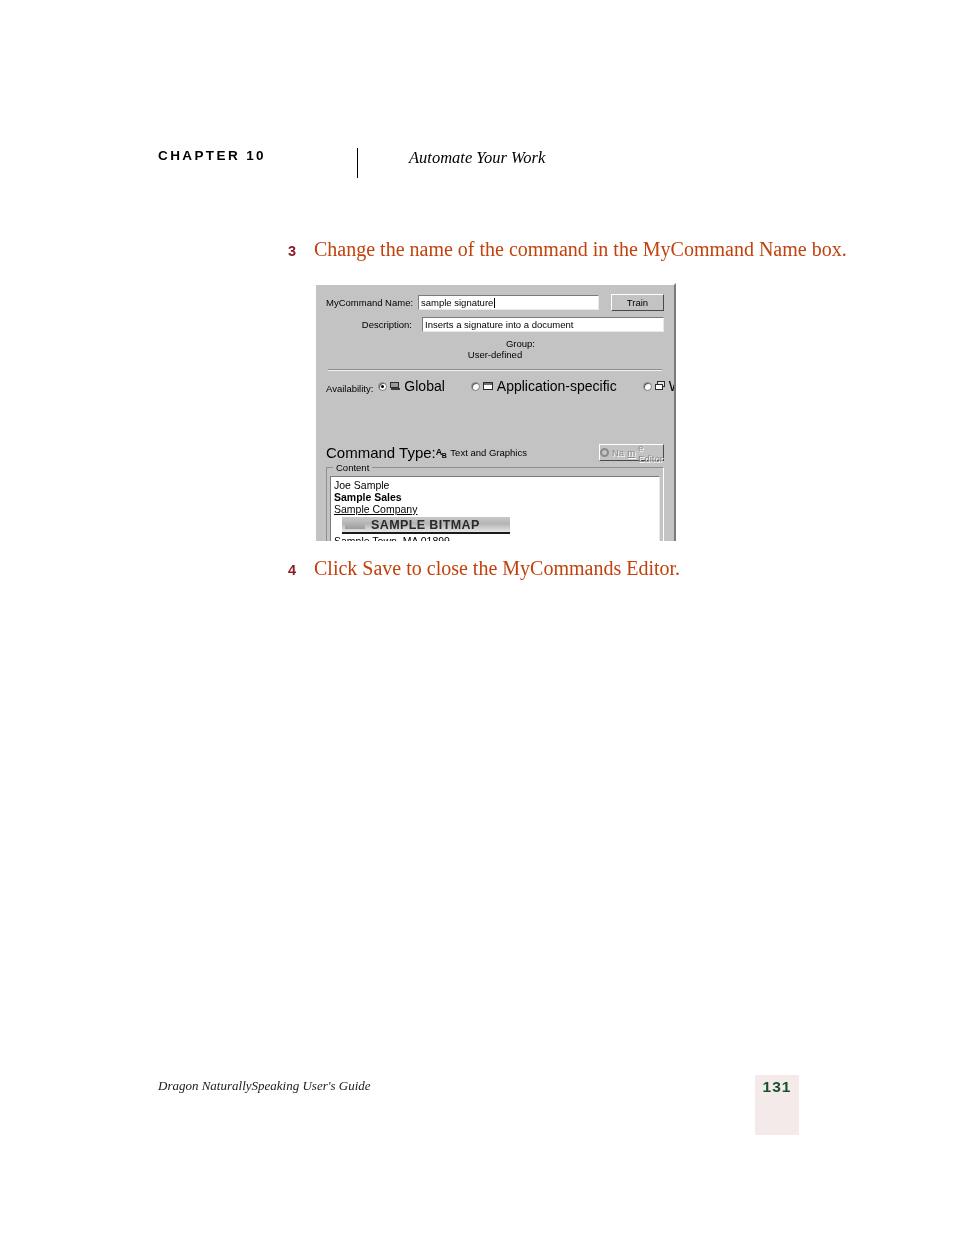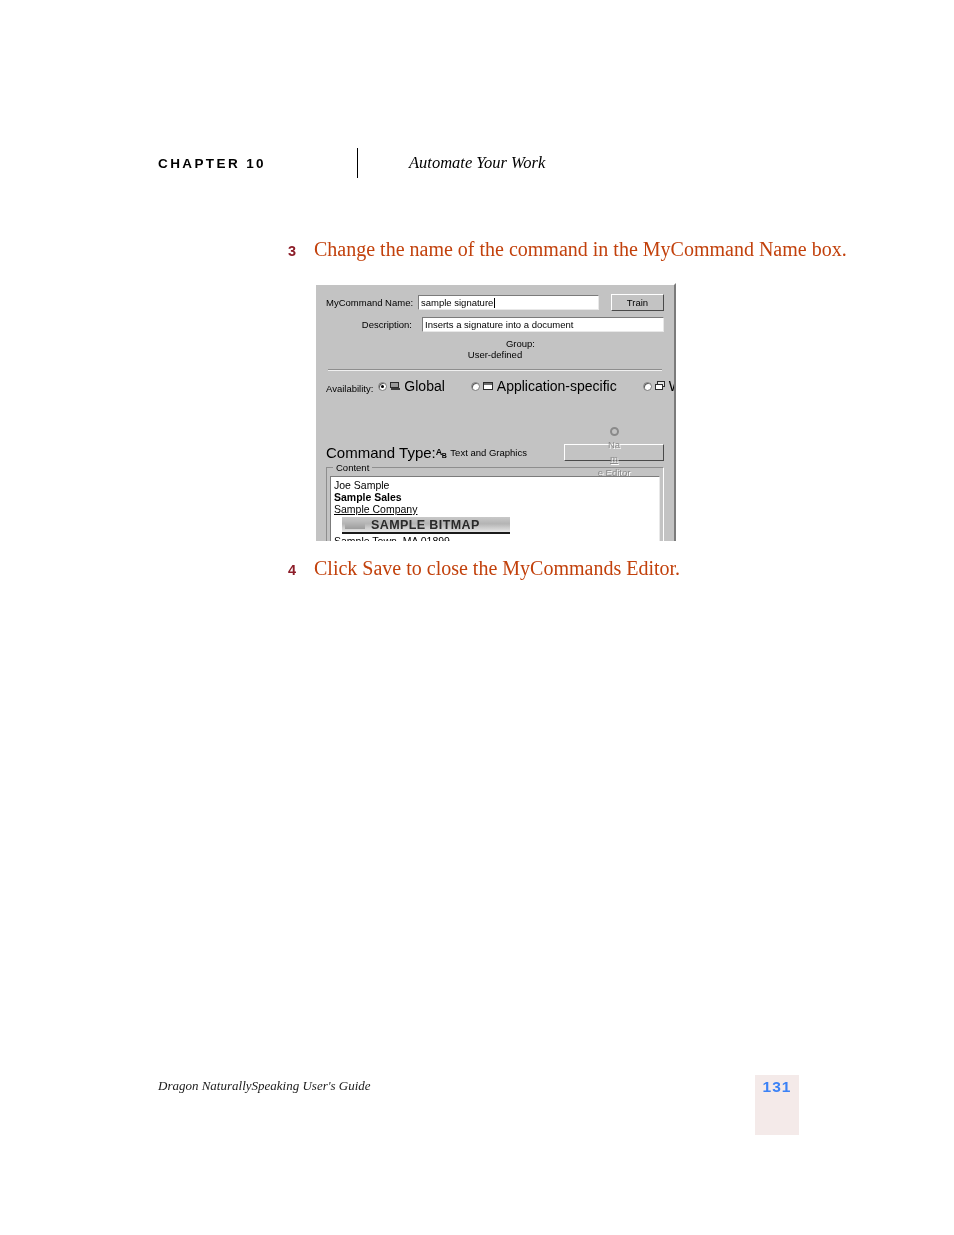--- a/index.html
+++ b/index.html
@@ -15,21 +15,21 @@
     overflow: hidden;
   }
 
   
   .chapter-header {
     position: absolute;
     left: 158px;
     top: 148px;
     height: 30px;
     display: flex;
-    align-items: center;
+    align-items: flex-start;
     gap: 39px;
   }
   .chapter-label {
     font-family: "Liberation Sans", sans-serif;
     font-weight: bold;
     font-size: 13.5px;
     letter-spacing: 2.4px;
     color: #000000;
     width: 160px;
   }
@@ -291,27 +291,26 @@
     font-weight: bold;
     font-size: 9px;
     color: #000;
     margin-right: 4px;
     flex: none;
     letter-spacing: -0.5px;
   }
   .ic-ab sub { font-size: 7px; }
   .cmdtype-value { font-size: 9.5px; }
   #name-editor-button {
-    width: 100px;
+    width: 65px;
     height: 17px;
     margin-left: auto;
     color: #8a8a8a;
     text-shadow: 1px 1px 0 #ffffff;
     gap: 3px;
-    flex-direction: column;
   }
   .ic-pen {
     width: 9px; height: 9px;
     border-radius: 50%;
     border: 2px solid #8a8a8a;
     box-sizing: border-box;
     flex: none;
   }
   .u-line { text-decoration: underline; }
 
@@ -397,21 +396,21 @@
   .page-number {
     position: absolute;
     left: 760px;
     top: 1078px;
     width: 34px;
     text-align: center;
     font-family: "Liberation Sans", sans-serif;
     font-weight: bold;
     font-size: 15.5px;
     letter-spacing: 1px;
-    color: #3b82f6;
+    color: #14532d;
   }
 </style>
 </head>
 <body>
 
 <div class="chapter-header">
   <div class="chapter-label">CHAPTER 10</div>
   <div class="header-rule"></div>
   <div class="chapter-title">Automate Your Work</div>
 </div>

